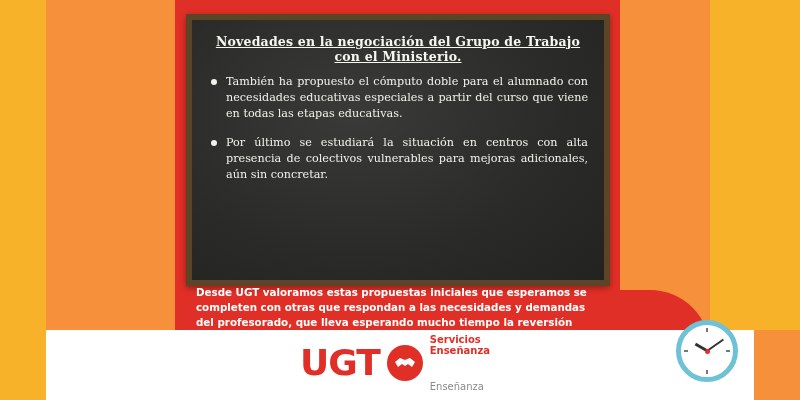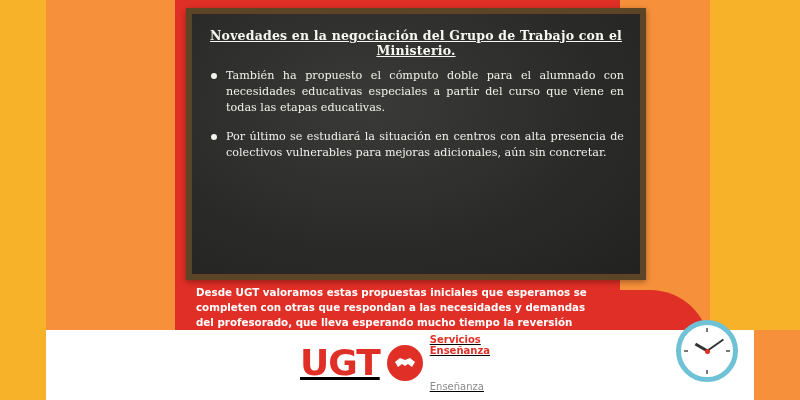--- a/index.html
+++ b/index.html
@@ -87,22 +87,22 @@
     position: absolute;
     right: 0; bottom: 0;
     width: 46px; height: 70px;
     background: #f6903a;
   }
 
   
   .board-frame {
     position: absolute;
     left: 186px;
-    top: 8px;
-    width: 460px;
+    top: 14px;
+    width: 424px;
     height: 272px;
     background: #2b2b2b;
     border: 6px solid #5c4426;
     box-sizing: border-box;
     box-shadow: 0 2px 6px rgba(0,0,0,0.35);
   }
   .board {
     position: absolute;
     inset: 0;
     background: radial-gradient(ellipse at 40% 35%, #3a3a38 0%, #2a2a28 60%, #222220 100%);
@@ -161,21 +161,20 @@
   }
 
   
   .logo-wrap {
     position: absolute;
     left: 300px;
     bottom: 8px;
     display: flex;
     align-items: center;
     gap: 7px;
-    text-decoration: underline;
   }
   .logo-ugt {
     font-family: "DejaVu Sans", sans-serif;
     font-weight: bold;
     font-size: 36px;
     color: #e02f26;
     letter-spacing: -1px;
     line-height: 1;
   }
   .logo-circle {

